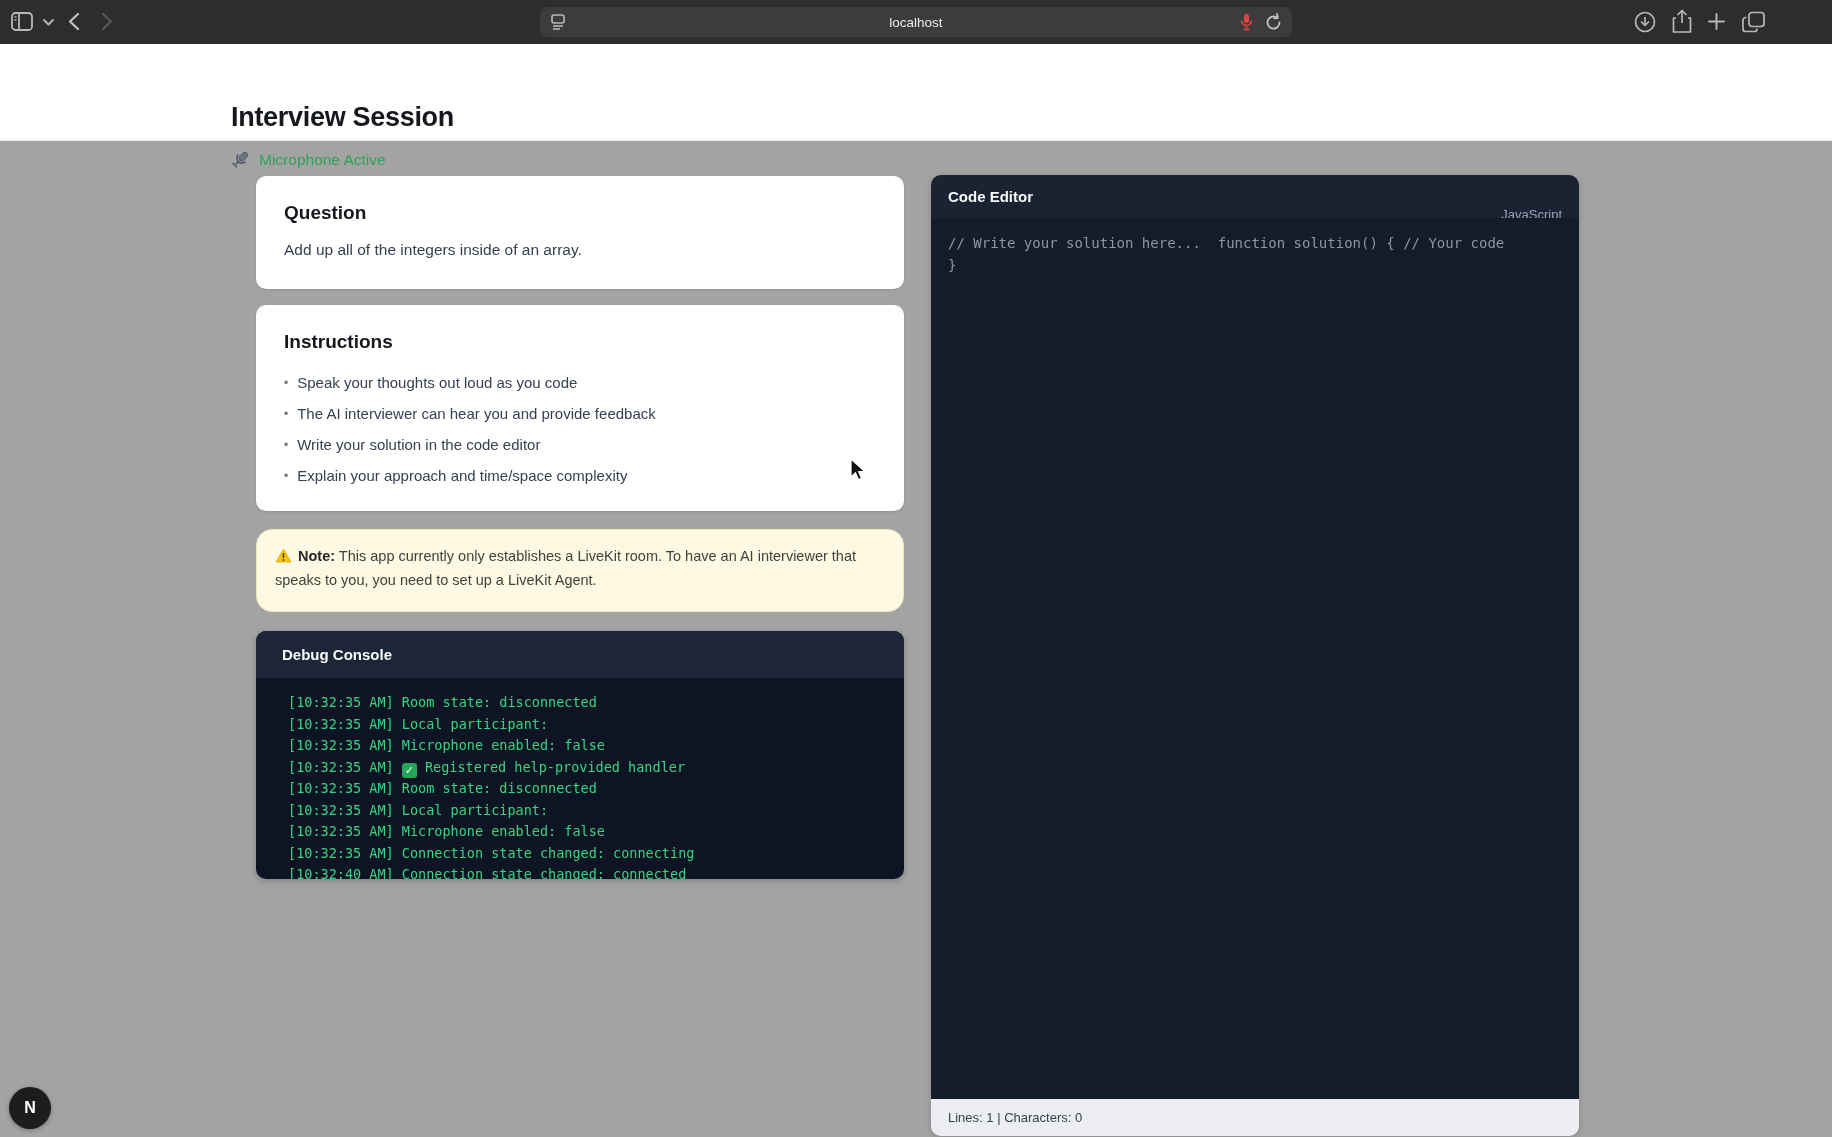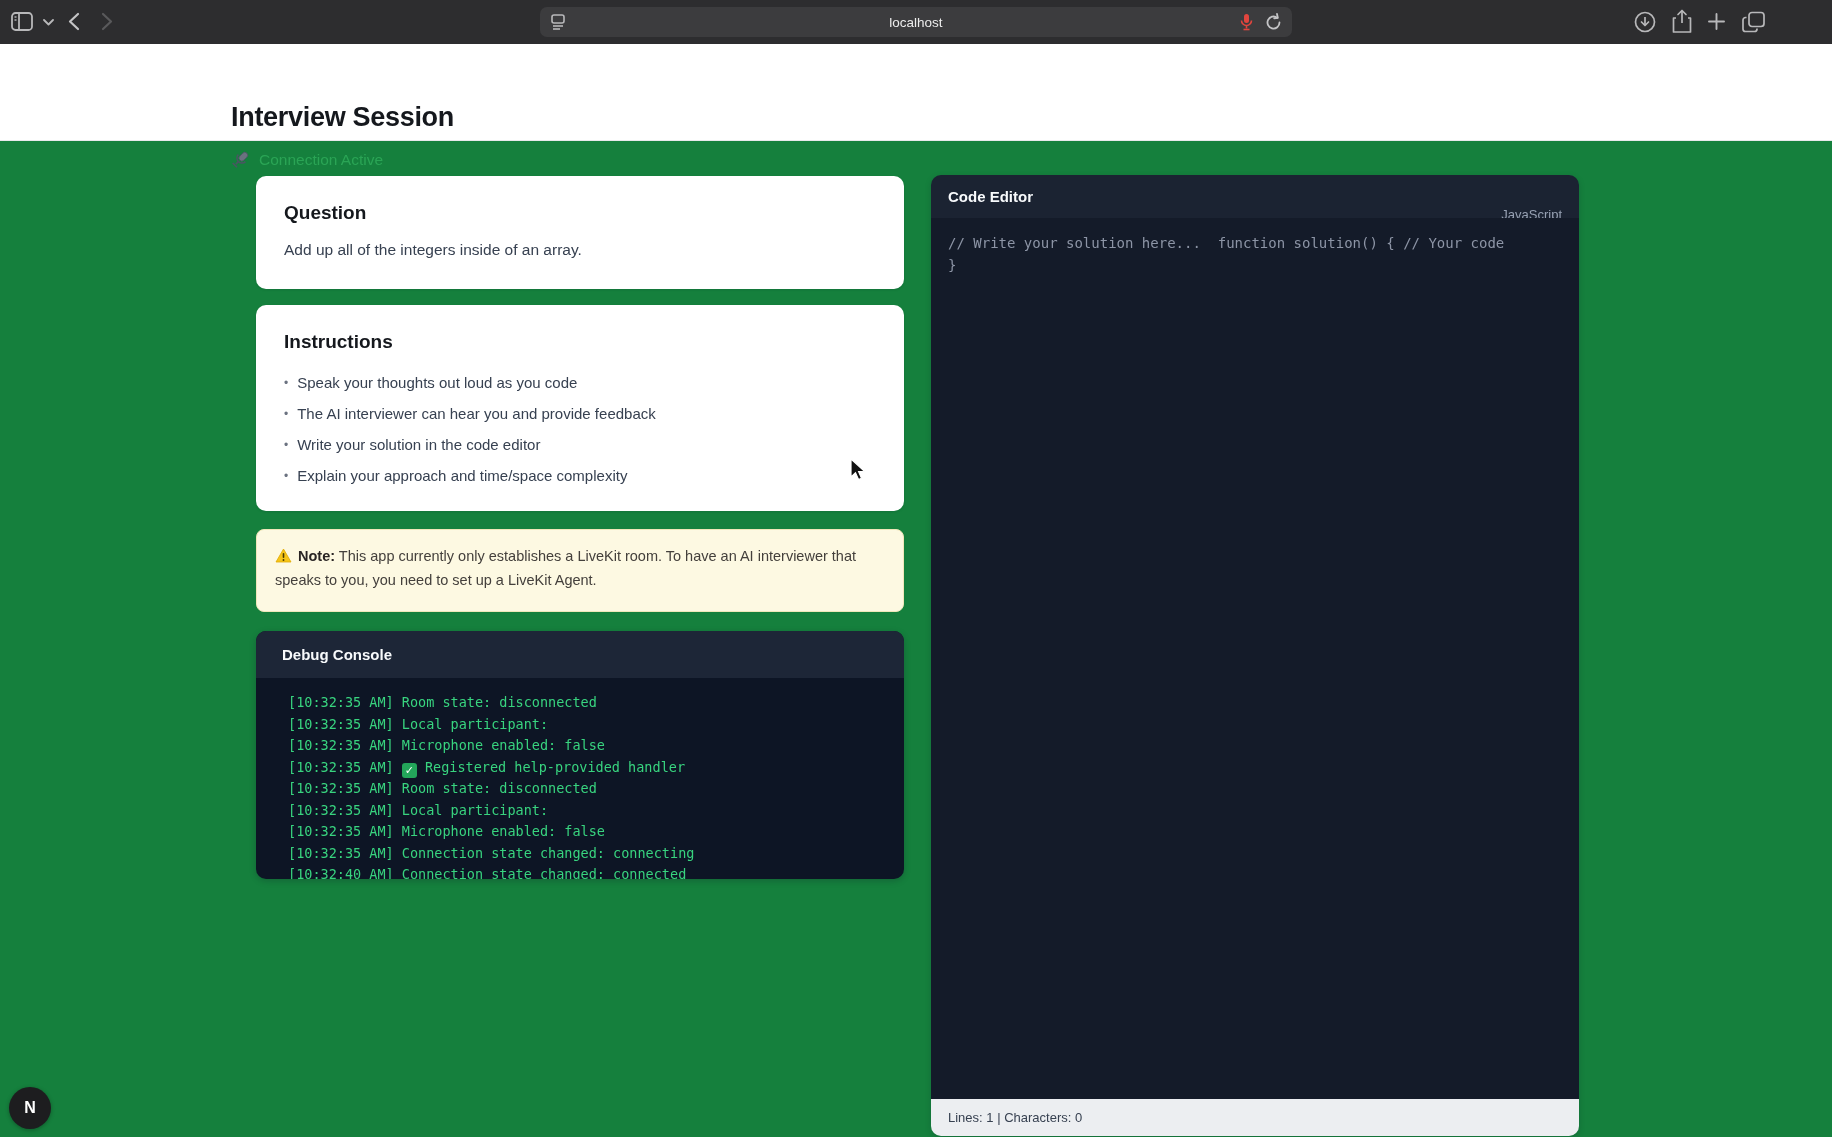--- a/index.html
+++ b/index.html
@@ -1,19 +1,19 @@
 <!DOCTYPE html>
 <html><head>
 <meta charset="utf-8">
 <style>
   * { margin:0; padding:0; box-sizing:border-box; }
   html,body { background:#d8d8d8; }
   .window {
     position:relative; width:1832px; height:1137px; overflow:hidden;
-    background:#15803d;
+    background:#a3a3a3;
     font-family:"Liberation Sans", sans-serif;
   }
 
   
   .chrome { position:absolute; left:0; top:0; width:1832px; height:44px; background:#2d2d2f; }
   .chrome-icon { position:absolute; display:flex; align-items:center; justify-content:center; cursor:default; }
   .urlbar {
     position:absolute; left:540px; top:7px; width:752px; height:30px;
     background:#3c3c3e; border-radius:7px; display:flex; align-items:center;
   }
@@ -50,21 +50,21 @@
   .instructions-list { list-style:none; margin-top:15px; }
   .instructions-list li {
     font-size:15px; color:#374151; line-height:30px; display:flex; align-items:baseline;
   }
   .instructions-list li::before {
     content:"•"; color:#6b7280; font-size:12px; margin-right:9px; position:relative; top:-1px;
   }
 
   .note-box {
     position:absolute; left:256px; top:529px; width:648px; height:83px;
-    background:#fdf9e2; border:1px solid #f0e7ba; border-radius:8px;
+    background:#fdf9e2; border:1px solid #f0e7ba; border-radius:16px;
     padding:16px 18px; font-size:14.5px; line-height:21.5px; color:#44403c;
   }
   .note-box strong { color:#292524; }
   .note-icon { display:inline-block; vertical-align:-2px; margin-right:6px; }
 
   
   .console {
     position:absolute; left:256px; top:631px; width:648px; height:248px;
     border-radius:10px; overflow:hidden; background:#0d1525;
     box-shadow:0 2px 6px rgba(16,24,40,.25);
@@ -204,21 +204,21 @@
       <span style="display:inline-flex;">
         <svg width="19" height="19" viewBox="0 0 19 19">
             <g transform="rotate(45 9.5 9.5)">
               <rect x="6.6" y="0.5" width="5.8" height="10" rx="2.9" fill="#6b7280" stroke="#4b5563" stroke-width="0.8"></rect>
               <path d="M4.5 7.5 a5 5 0 0 0 10 0" fill="none" stroke="#4b5563" stroke-width="1.5"></path>
               <line x1="9.5" y1="12.5" x2="9.5" y2="16" stroke="#4b5563" stroke-width="1.6"></line>
               <line x1="6.5" y1="17.5" x2="12.5" y2="17.5" stroke="#4b5563" stroke-width="1.6"></line>
             </g>
           </svg>
       </span>
-      <span>Connection Active</span>
+      <span>Microphone Active</span>
     </div>
   </div>
 
   <div class="card card-question">
     <h2>Question</h2>
     <div class="question-text">Add up all of the integers inside of an array.</div>
   </div>
 
   <div class="card card-instructions">
     <h2>Instructions</h2>

